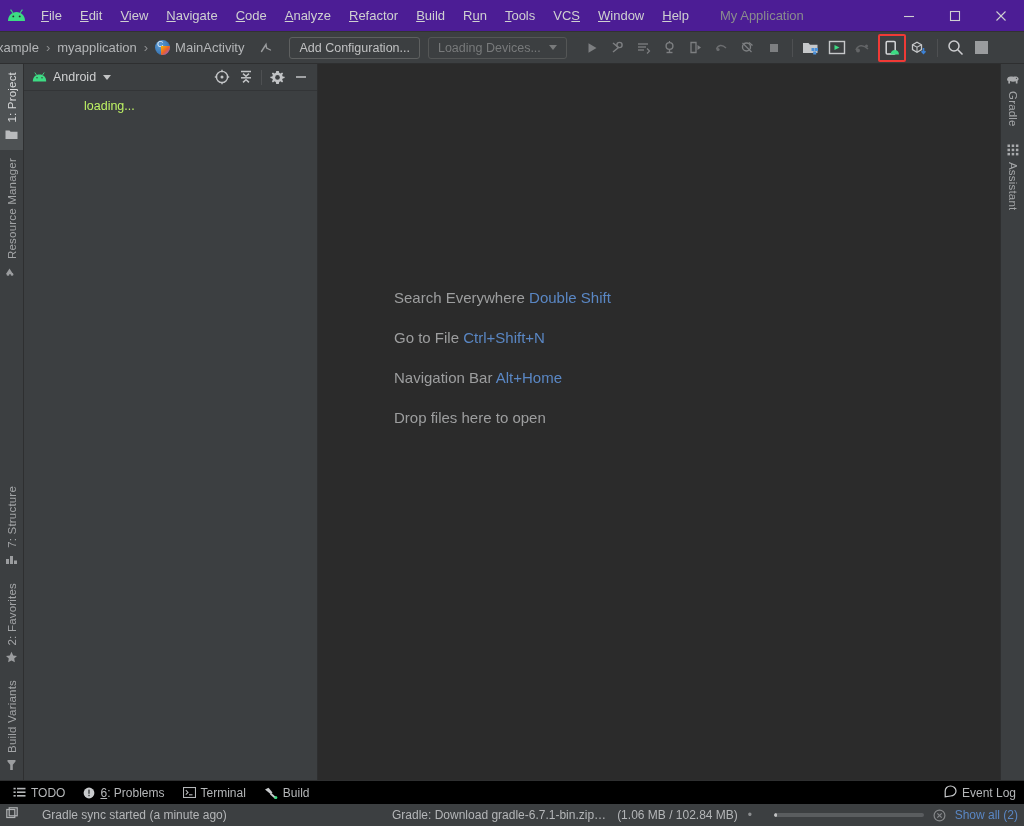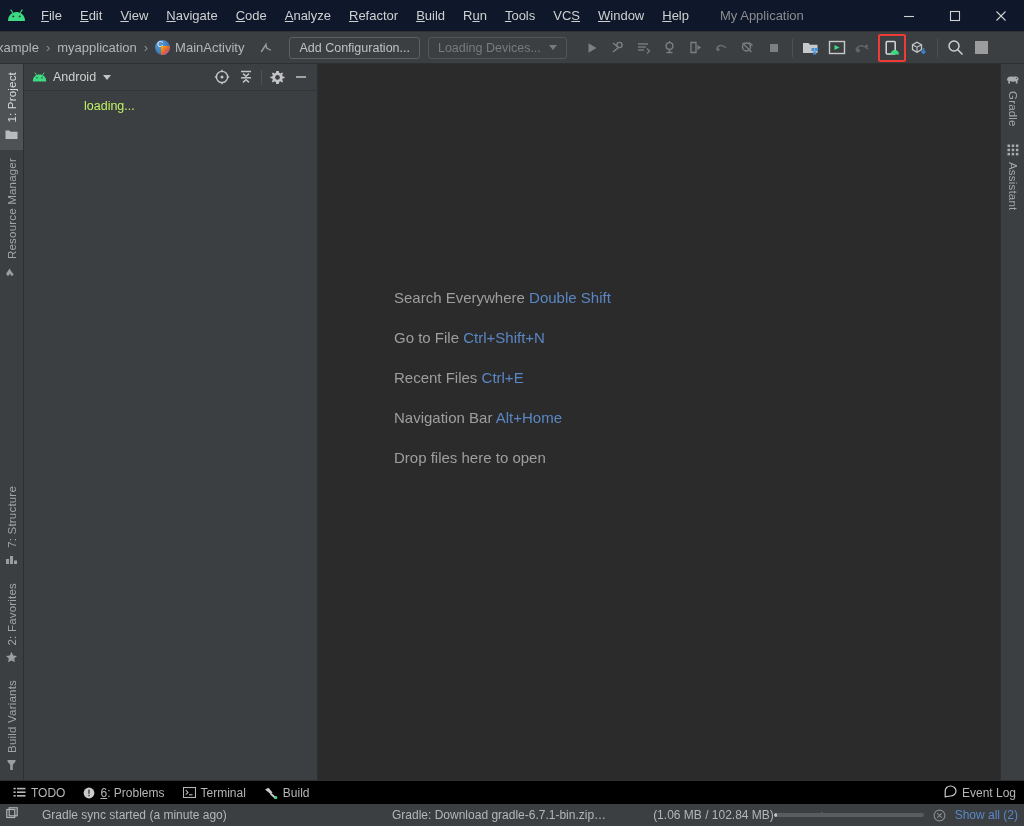--- a/index.html
+++ b/index.html
@@ -14,21 +14,21 @@
     position: relative;
     width: 1024px; height: 826px;
     display: flex; flex-direction: column;
     background: #3c3f41;
     color: #bbbbbb;
   }
 
   
   .menubar {
     height: 16px; min-height: 32px;
-    background: #0f172a;
+    background: #4c1d95;
     display: flex; align-items: center;
     padding-left: 6px;
     position: relative;
     border-bottom: 1px solid #323232;
     box-sizing: border-box;
   }
   .android-logo {
     width: 20px; height: 20px;
     margin-right: 6px;
     display: flex; align-items: center; justify-content: center;
@@ -266,21 +266,20 @@
     font-size: 12px; color: #b4b6b8;
     padding: 0 6px;
     box-sizing: border-box;
   }
   .sb-left { display: flex; align-items: center; }
   .sb-text { margin-left: 23px; white-space: nowrap; }
   .sb-mid {
     position: absolute; left: 392px;
     display: flex; align-items: center;
     white-space: nowrap;
-    gap: 36px;
   }
   .sb-right {
     margin-left: auto; display: flex; align-items: center; gap: 9px;
   }
   .progress-outer {
     width: 150px; height: 4px;
     background: #5a5d5f; border-radius: 2px;
     position: relative; overflow: hidden;
   }
   .progress-inner {
@@ -586,24 +585,20 @@
       <div class="hints">
         <div class="hint-row">
           <span>Search Everywhere</span>
           <span class="hint-key">Double Shift</span>
         </div>
         <div class="hint-row">
           <span>Go to File</span>
           <span class="hint-key">Ctrl+Shift+N</span>
         </div>
         <div class="hint-row">
-          <span>Recent Files</span>
-          <span class="hint-key">Ctrl+E</span>
-        </div>
-        <div class="hint-row">
           <span>Navigation Bar</span>
           <span class="hint-key">Alt+Home</span>
         </div>
         <div class="hint-row">
           <span>Drop files here to open</span>
         </div>
       </div>
     </div>
 
     <div class="stripe right">

